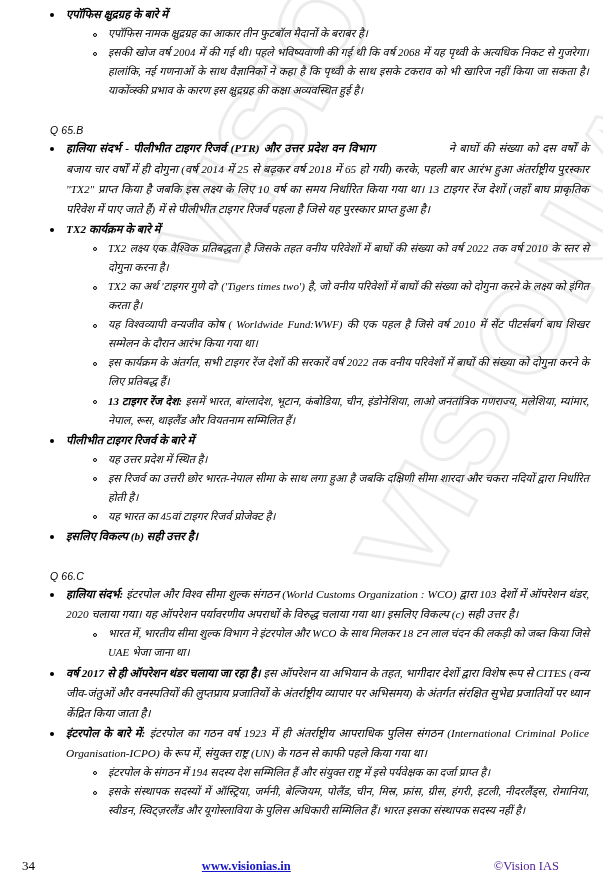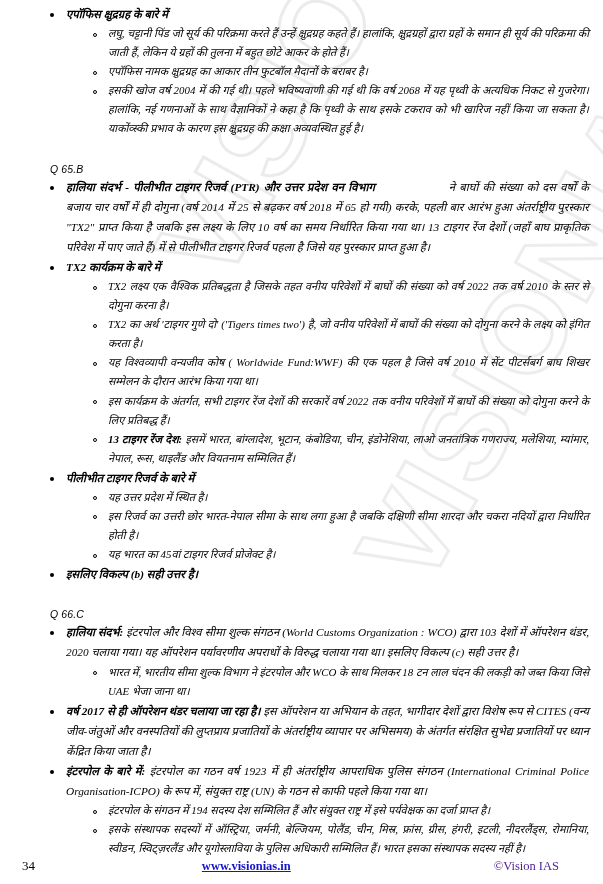--- a/index.html
+++ b/index.html
@@ -164,21 +164,20 @@
     <div class="watermark wm-b">VISIONIAS</div>
   </div>
 
   <div id="content">
 
     <div class="q-block">
       <ul class="lvl1">
         <li class="li1">
           <span class="b">एपॉफिस क्षुद्रग्रह के बारे में</span>
           <ul class="lvl2">
-            <li class="li2">लघु, चट्टानी पिंड जो सूर्य की परिक्रमा करते हैं उन्हें क्षुद्रग्रह कहते हैं। हालांकि, क्षुद्रग्रहों द्वारा ग्रहों के समान ही सूर्य की परिक्रमा की जाती हैं, लेकिन ये ग्रहों की तुलना में बहुत छोटे आकर के होते हैं।</li>
             <li class="li2">एपॉफिस नामक क्षुद्रग्रह का आकार तीन फुटबॉल मैदानों के बराबर है।</li>
             <li class="li2">इसकी खोज वर्ष 2004 में की गई थी। पहले भविष्यवाणी की गई थी कि वर्ष 2068 में यह पृथ्वी के अत्यधिक निकट से गुजरेगा। हालांकि, नई गणनाओं के साथ वैज्ञानिकों ने कहा है कि पृथ्वी के साथ इसके टकराव को भी खारिज नहीं किया जा सकता है। याकोंव्स्की प्रभाव के कारण इस क्षुद्रग्रह की कक्षा अव्यवस्थित हुई है।</li>
           </ul>
         </li>
       </ul>
     </div>
 
     <div class="spacer-md"></div>
 
     <div class="q-block">

